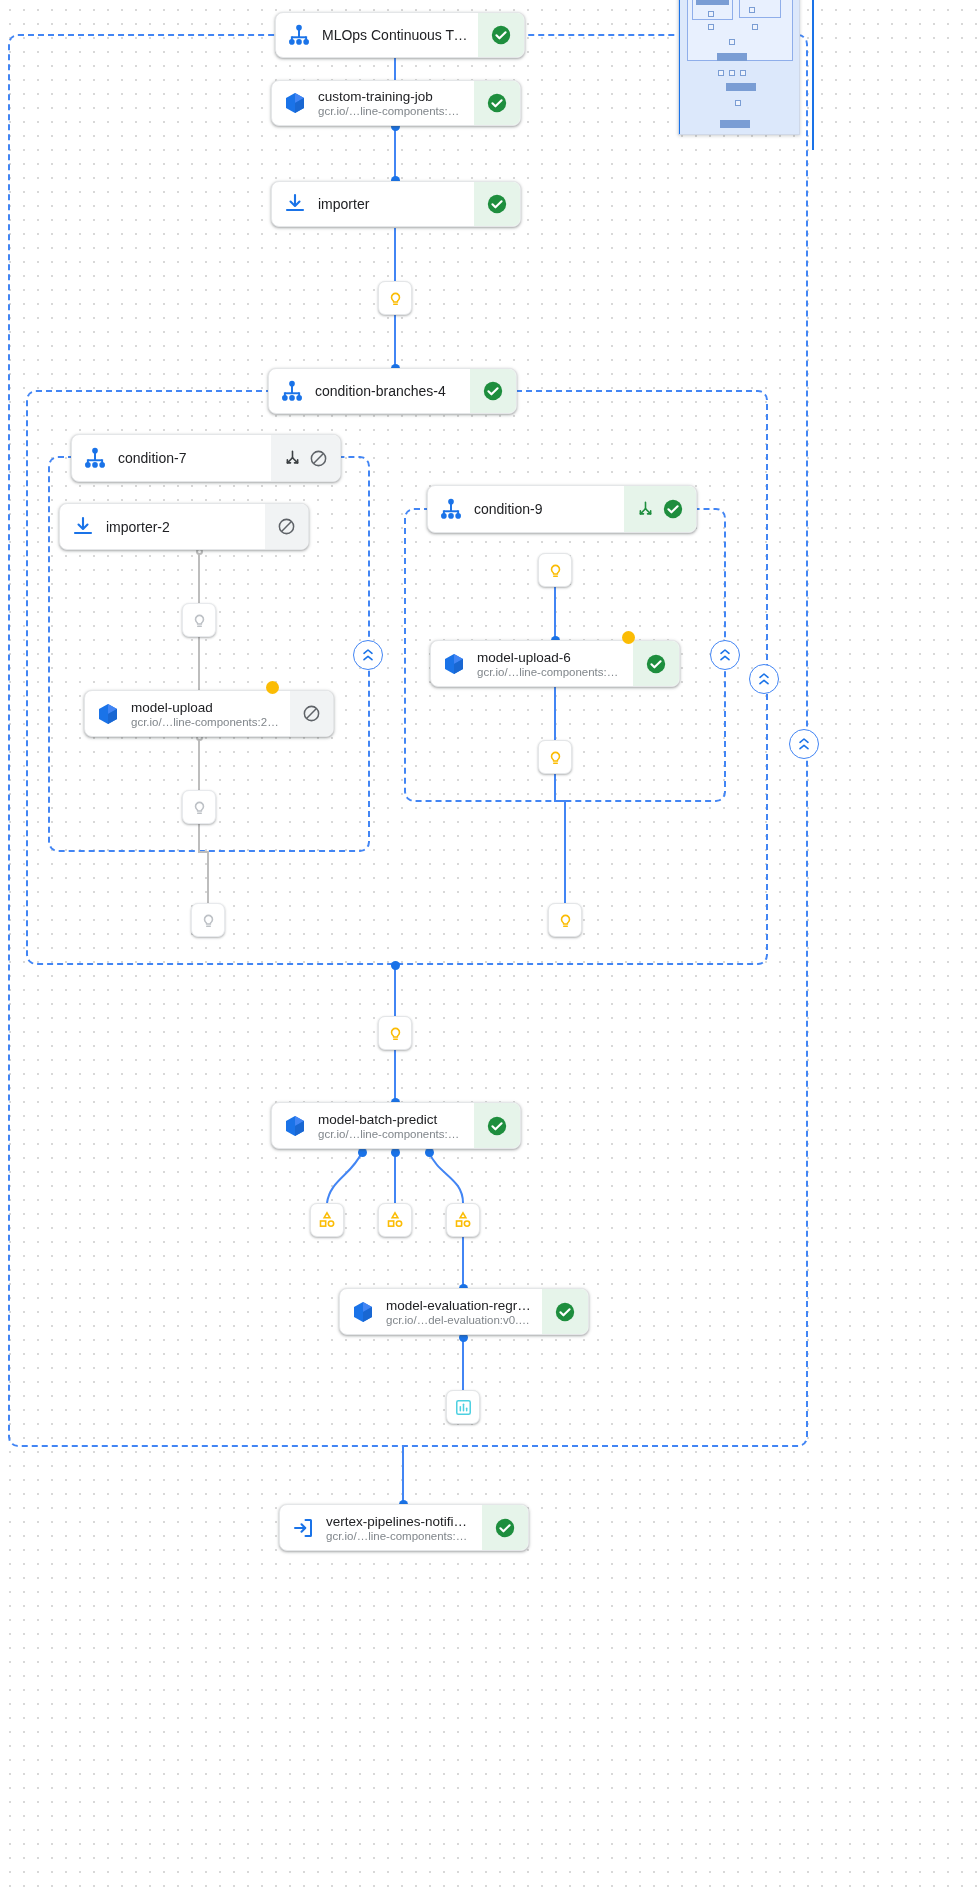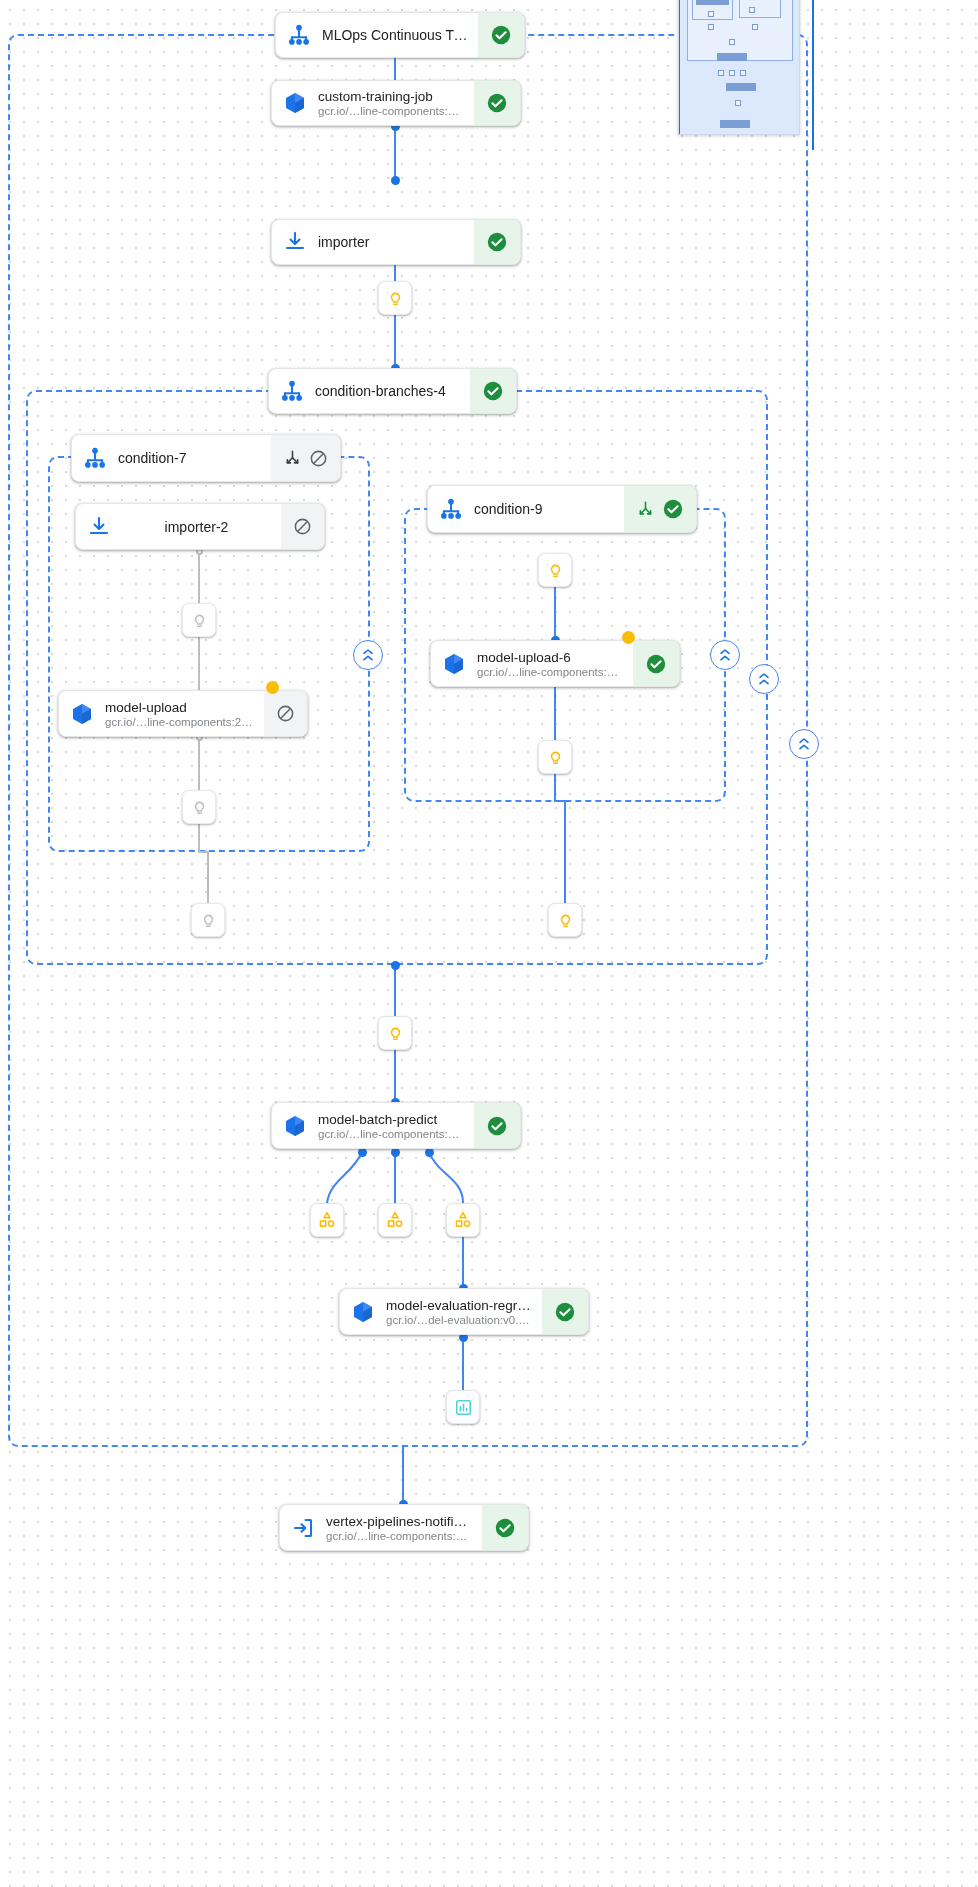--- a/index.html
+++ b/index.html
@@ -172,21 +172,21 @@
       <div class="sub">gcr.io/…line-components:2.6.0</div>
     </div>
     <div class="status ok">
       <svg width="22" height="22" viewBox="0 0 24 24">
         <circle cx="12" cy="12" r="10" fill="#1e8e3e"></circle>
         <path d="M7 12.3 l3.3 3.3 L17 9" stroke="#fff" stroke-width="2.3" fill="none" stroke-linecap="round" stroke-linejoin="round"></path>
       </svg>
     </div>
   </div>
 
-  <div class="node" style="left:271px;top:181px;width:250px;height:46px;margin-top:38px;">
+  <div class="node" style="left:271px;top:181px;width:250px;height:46px;">
     <div class="ic">
       <svg width="24" height="24" viewBox="0 0 24 24" fill="none" stroke="#1a73e8" stroke-width="2.1" stroke-linecap="round" stroke-linejoin="round">
         <path d="M12 3 L12 13"></path>
           <path d="M7.5 9.5 L12 14 L16.5 9.5"></path>
           <path d="M4 18 L20 18"></path>
       </svg>
     </div>
     <div class="body">
       <div class="title plain">importer</div>
     </div>
@@ -253,21 +253,21 @@
         <path d="M5.5 13.5 L5.5 17.5 L9.5 17.5"></path>
           <path d="M18.5 13.5 L18.5 17.5 L14.5 17.5"></path>
       </svg>
       <svg width="19" height="19" viewBox="0 0 24 24" fill="none" stroke="#5f6368" stroke-width="1.9">
         <circle cx="12" cy="12" r="9"></circle>
           <path d="M5.8 18.2 L18.2 5.8"></path>
       </svg>
     </div>
   </div>
 
-  <div class="node" style="left:75px;top:503px;width:250px;height:47px;text-align:center;">
+  <div class="node" style="left:59px;top:503px;width:250px;height:47px;">
     <div class="ic">
       <svg width="24" height="24" viewBox="0 0 24 24" fill="none" stroke="#1a73e8" stroke-width="2.1" stroke-linecap="round" stroke-linejoin="round">
         <path d="M12 3 L12 13"></path>
           <path d="M7.5 9.5 L12 14 L16.5 9.5"></path>
           <path d="M4 18 L20 18"></path>
       </svg>
     </div>
     <div class="body">
       <div class="title plain">importer-2</div>
     </div>
@@ -279,21 +279,21 @@
     </div>
   </div>
 
   <div class="chip grey" style="left:182px;top:603px;">
     <svg width="19" height="19" viewBox="0 0 24 24" fill="none" stroke="#bdc1c6" stroke-width="2" stroke-linecap="round">
       <path d="M8.6 14.2 a5 5 0 1 1 6.8 0 c-.8 .7 -1.1 1.4 -1.1 2.3 h-4.6 c0-.9-.3-1.6-1.1-2.3z"></path>
       <path d="M9.8 19.2 h4.4"></path>
     </svg>
   </div>
 
-  <div class="node" style="left:58px;top:690px;width:250px;height:47px;">
+  <div class="node" style="left:84px;top:690px;width:250px;height:47px;">
     <div class="ic">
       <svg width="24" height="24" viewBox="0 0 24 24" fill="#1a73e8">
         <path d="M12 2 L21 7 L21 17 L12 22 L3 17 L3 7 Z"></path>
         <path d="M12 2 L21 7 L12 12 Z" fill="#4285f4"></path>
         <path d="M12 12 L21 7 L21 17 L12 22 Z" fill="#1967d2"></path>
       </svg>
     </div>
     <div class="body">
       <div class="title">model-upload</div>
       <div class="sub">gcr.io/…line-components:2.6.0</div>

